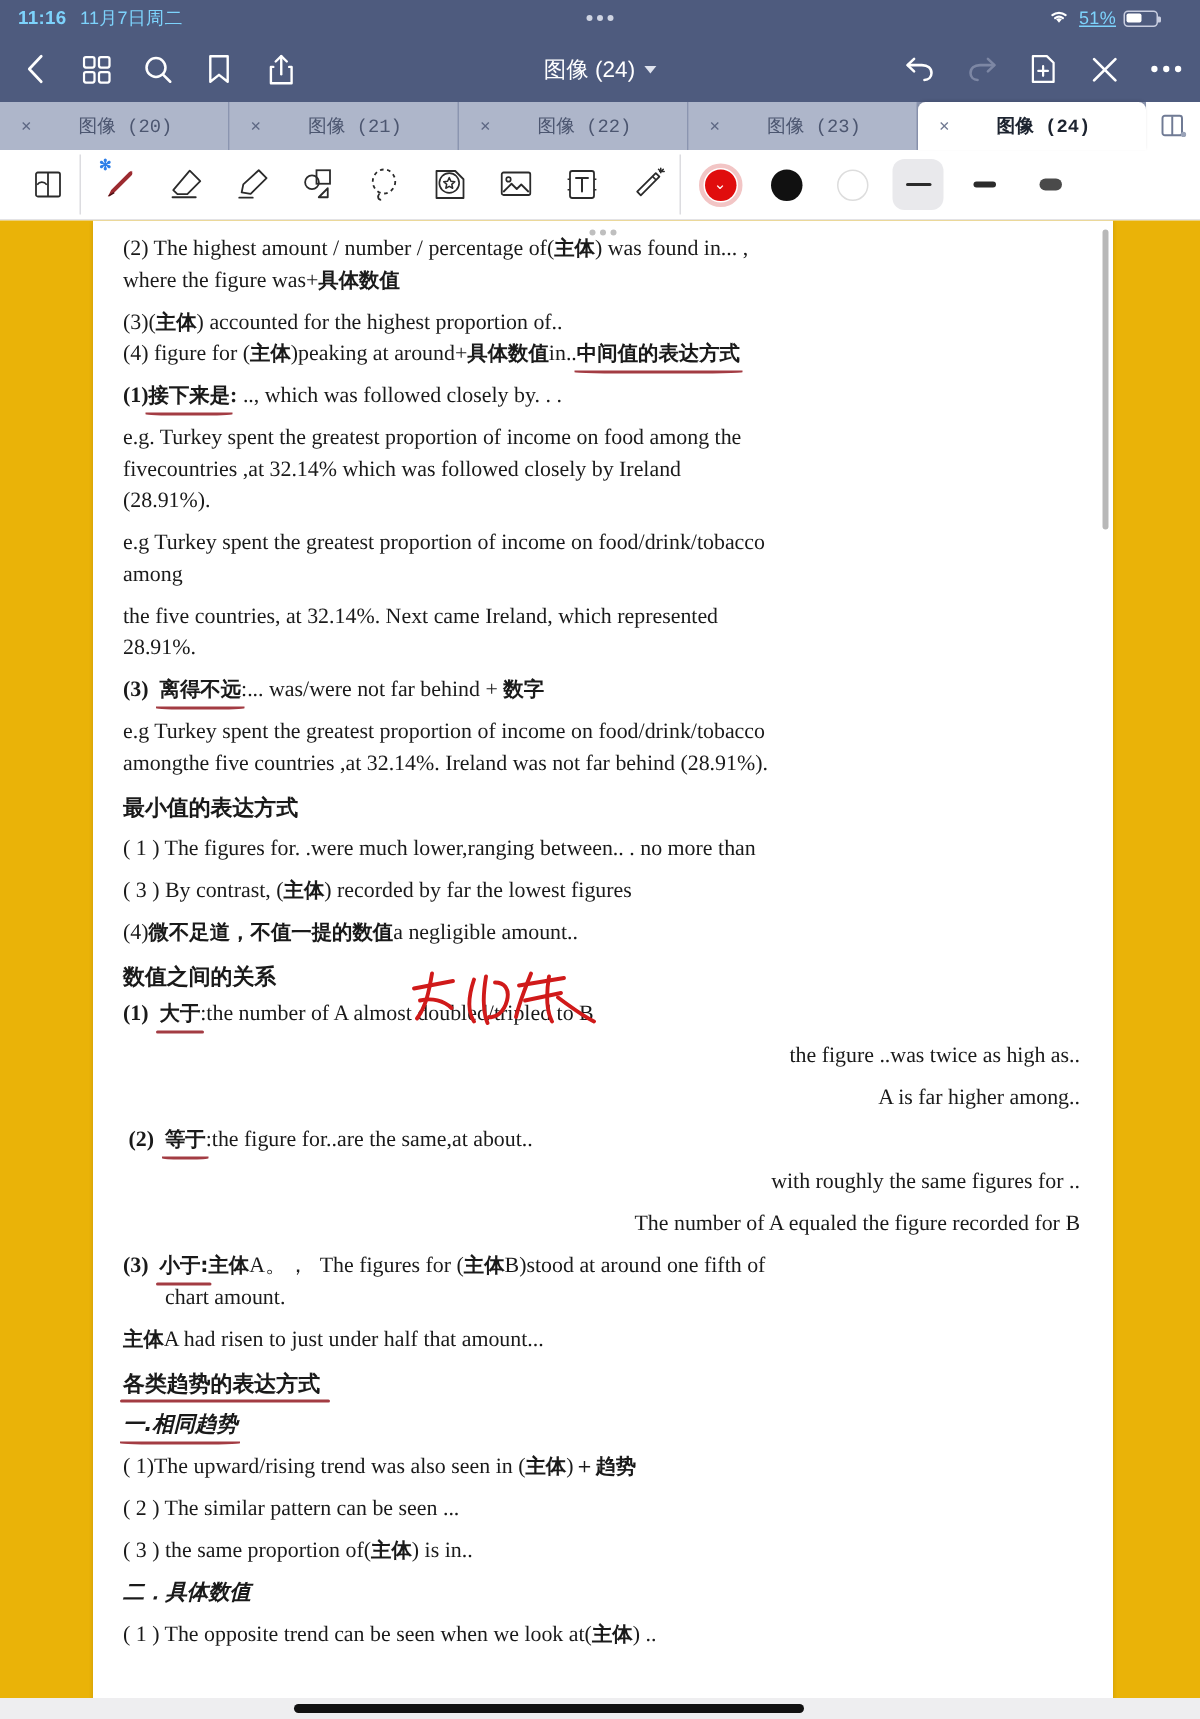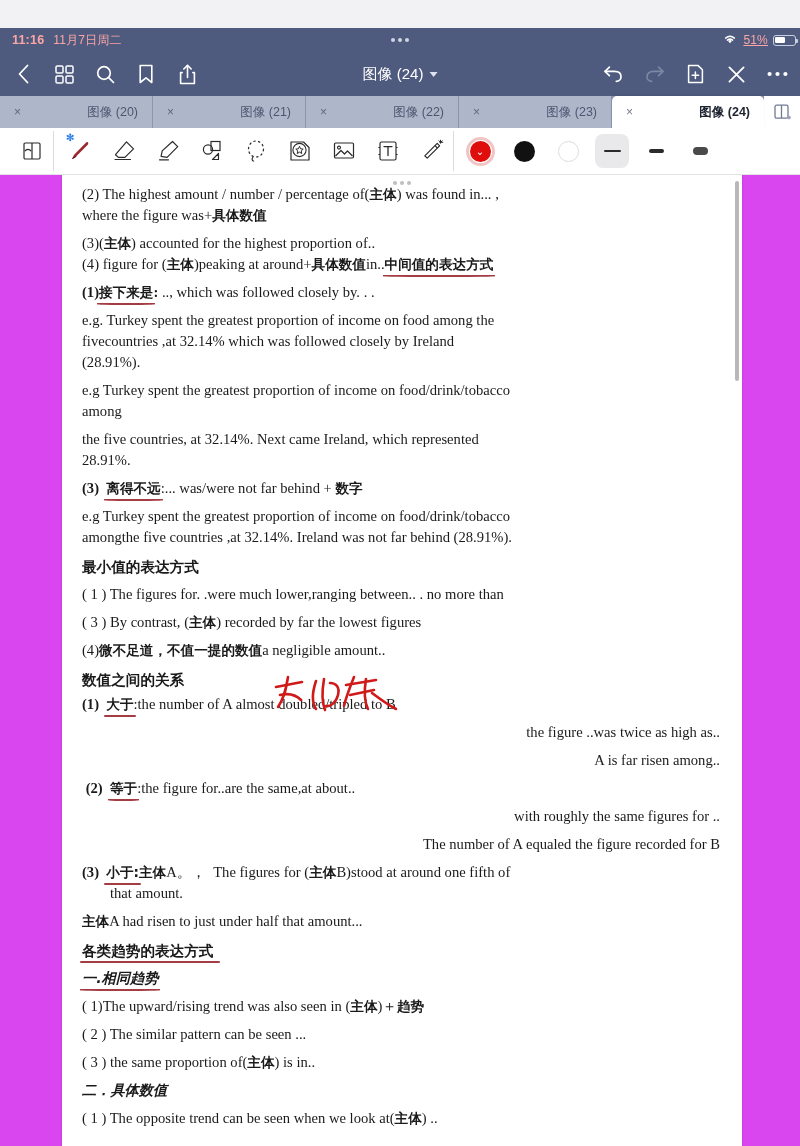--- a/index.html
+++ b/index.html
@@ -5,35 +5,35 @@
 <style>
   * { box-sizing: border-box; margin: 0; padding: 0; }
   html, body {
     width: 800px; height: 1146px;
     overflow: hidden;
     font-family: "Liberation Sans", sans-serif;
     background: #f2f2f4;
   }
   
   .statusbar {
-    height: 24px; background: #4e5b7e; color: #fca5a5;
+    height: 24px; background: #4e5b7e; color: #7dd3fc;
     display: flex; align-items: center; position: relative;
-    font-size: 12.5px; letter-spacing: .2px; margin-top: 28px;
+    font-size: 12.5px; letter-spacing: .2px;
   }
   .sb-left { display: flex; align-items: center; gap: 9px; padding-left: 12px; }
   .sb-time { font-weight: 600; font-size: 12.5px; }
   .sb-date { font-size: 12px; }
   .sb-dots {
     position: absolute; left: 50%; transform: translateX(-50%);
     display: flex; gap: 3px;
   }
   .sb-dots i { width: 4px; height: 4px; border-radius: 50%; background: #cfd4e2; display: block; }
   .sb-right {
     margin-left: auto; display: flex; align-items: center; gap: 5px;
-    padding-right: 4px; font-size: 12px; text-decoration: underline;
+    padding-right: 28px; font-size: 12px; text-decoration: underline;
   }
   .batt {
     width: 23px; height: 11px; border: 1.2px solid #c9cee0; border-radius: 3px;
     position: relative; display: inline-block;
   }
   .batt::after {
     content: ""; position: absolute; right: -3.2px; top: 3px;
     width: 2px; height: 4px; background: #c9cee0; border-radius: 0 1px 1px 0;
   }
   .batt i { position: absolute; left: 1.3px; top: 1.3px; bottom: 1.3px; width: 48%; background: #fff; border-radius: 1.3px; display:block;}
@@ -61,21 +61,21 @@
     position: relative;
   }
   .tab {
     flex: 1 1 0; min-width: 0; display: flex; align-items: center;
     gap: 8px; padding: 0 14px; position: relative;
     font-size: 12.5px; color: #4c5670; cursor: pointer;
     background: #aeb6ca;
     border-right: 1px solid #8b95b0;
   }
   .tab .x { font-size: 12px; color: #5e6884; line-height: 1; }
-  .tab .lbl { flex: 1; text-align: right; overflow: hidden; text-overflow: ellipsis; white-space: nowrap; }
+  .tab .lbl { flex: 1; text-align: center; overflow: hidden; text-overflow: ellipsis; white-space: nowrap; font-family: Liberation Mono, monospace; }
   .tab.active { background: #ffffff; color: #1d2430; font-weight: 600; border-right: none;
                 border-radius: 5px 5px 0 0; box-shadow: 0 -1px 2px rgba(0,0,0,.08); }
   .tab.active .x { color: #717a92; font-weight: 400; }
   .tab-end {
     width: 36px; background: #ffffff; display: flex; align-items: center;
     justify-content: center; cursor: pointer;
   }
 
   
   .toolbar {
@@ -94,21 +94,21 @@
   .sw-white { background: #ffffff; border: 1px solid #dddddd; }
   .sw-sel { outline: 3px solid #f2c5c5; outline-offset: 1.5px; }
   .sw-check { color: #fff; font-size: 10px; line-height: 21px; text-align: center; display:block; }
   .stroke { width: 34px; height: 34px; border-radius: 8px; display: flex; align-items: center; justify-content: center; }
   .stroke.sel { background: #e9e9ec; }
   .ln1 { width: 17px; height: 2px; background: #2b2b2b; border-radius: 2px; }
   .ln2 { width: 15px; height: 4px; background: #2b2b2b; border-radius: 2px; }
   .ln3 { width: 15px; height: 8px; background: #4a4a4a; border-radius: 5px; }
 
   
-  .docarea { position: relative; height: calc(1146px - 24px - 44px - 32px - 47px); background: #d946ef; overflow: hidden; }
+  .docarea { position: relative; height: calc(1146px - 24px - 44px - 32px - 47px); background: #eab308; overflow: hidden; }
   .page {
     position: absolute; left: 62px; top: 0; width: 680px; min-height: 100%;
     background: #fff; box-shadow: 0 0 3px rgba(0,0,0,.14);
   }
   .page-dots { position: absolute; top: 6px; left: 50%; transform: translateX(-50%); display: flex; gap: 3px; }
   .page-dots i { width: 4px; height: 4px; border-radius: 50%; background: #bfbfbf; display: block; }
 
   .content { padding: 10px 22px 0 20px; color: #141414; }
   .content p {
     font-family: "Liberation Serif", serif;
@@ -402,26 +402,26 @@
           <span class="hd">最小值的表达方式</span>
         </p>
         <p class="sp">( 1 ) The figures for. .were much lower,ranging between.. . no more than</p>
         <p class="sp">( 3 ) By contrast, (<span class="cn">主体</span>) recorded by far the lowest figures</p>
         <p class="sp">(4)<span class="cn">微不足道，不值一提的数值</span>a negligible amount..</p>
         <p>
           <span class="hd">数值之间的关系</span>
         </p>
         <p><b class="bk">(1)</b>&nbsp;&nbsp;<span class="cn ul-red"><b>大于</b></span>:the number of A almost doubled/tripled to B</p>
         <p class="sp indent1">the figure ..was twice as high as..</p>
-        <p class="sp indent1">A is far risen among..</p>
+        <p class="sp indent1">A is far higher among..</p>
         <p class="sp">&nbsp;<b class="bk">(2)</b>&nbsp;&nbsp;<span class="cn ul-red curve"><b>等于</b></span>:the figure for..are the same,at about..</p>
         <p class="sp indent1">with roughly the same figures for ..</p>
         <p class="sp indent1">The number of A equaled the figure recorded for B</p>
         <p class="sp"><b class="bk">(3)</b>&nbsp;&nbsp;<span class="cn ul-red"><b>小于:</b></span><span class="cn">主体</span>A。，&nbsp; The figures for (<span class="cn">主体</span>B)stood at around one fifth of</p>
-        <p class="indent2">that amount.</p>
+        <p class="indent2">chart amount.</p>
         <p class="sp"><span class="cn">主体</span>A had risen to just under half that amount...</p>
         <p>
           <span class="hd"><span class="ul-red">各类趋势的表达方式&nbsp;</span></span>
         </p>
         <p class="sp"><span class="cnb ul-red curve">一.相同趋势</span></p>
         <p class="sp">( 1)The upward/rising trend was also seen in (<span class="cn">主体</span>)＋<span class="cn">趋势</span></p>
         <p class="sp">( 2 ) The similar pattern can be seen ...</p>
         <p class="sp">( 3 ) the same proportion of(<span class="cn">主体</span>) is in..</p>
         <p class="sp"><span class="cnb">二．具体数值</span></p>
         <p class="sp">( 1 ) The opposite trend can be seen when we look at(<span class="cn">主体</span>) ..</p>

